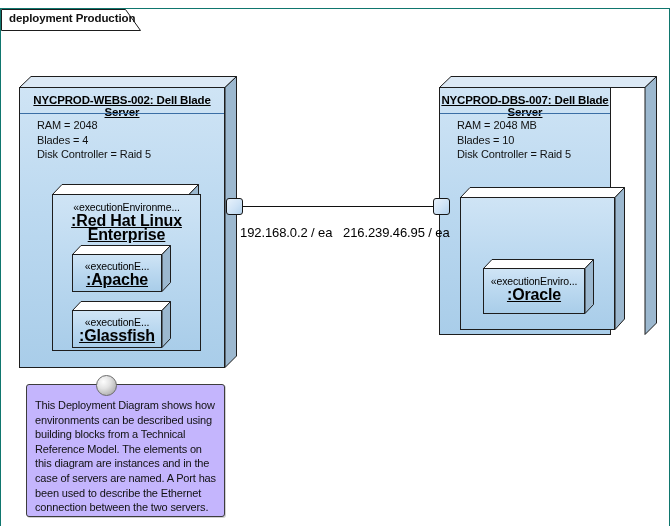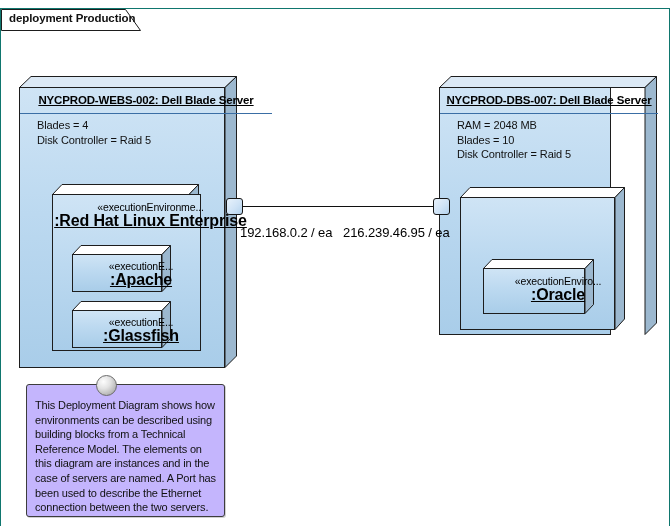--- a/index.html
+++ b/index.html
@@ -35,21 +35,21 @@
   
   .node3d{position:absolute;}
   .node3d .depth{position:absolute;left:0;top:0;width:100%;height:100%;}
   .node3d .face{
     position:absolute;
     left:0;
     box-sizing:border-box;
     border:1px solid #1d1d1d;
     background:linear-gradient(180deg,#cfe4f5 0%,#bcd9f0 45%,#a9cde9 100%);
   }
-  .node3d .face-inner{position:relative;width:100%;height:100%;padding-left:48px;}
+  .node3d .face-inner{position:relative;width:100%;height:100%;}
 
   .node-title{
     position:absolute;left:0;right:0;top:0;
     text-align:center;
     font-size:11.5px;font-weight:bold;color:#000;
     text-decoration:underline;
     letter-spacing:-0.15px;
   }
   .node-attrs{
     position:absolute;
@@ -133,20 +133,21 @@
     <svg class="depth" viewBox="0 0 218 326" preserveAspectRatio="none">
       <polygon points="0.5,45.5 12,34.5 217.5,34.5 206,45.5" fill="#dce9f5" stroke="#1d1d1d" stroke-width="1"></polygon>
       <polygon points="206,45.5 217.5,34.5 217.5,314 206,325.5" fill="#9cb8cf" stroke="#1d1d1d" stroke-width="1"></polygon>
     </svg>
 
     <div class="face" style="top:45px;width:206px;height:281px;">
       <div class="face-inner">
         <div class="node-title" style="top:6px;">NYCPROD-WEBS-002: Dell Blade Server</div>
         <div class="title-sep" style="top:25px;"></div>
         <div class="node-attrs" style="left:17px;top:30px;">
+          <div>RAM = 2048</div>
           <div>Blades = 4</div>
           <div>Disk Controller = Raid 5</div>
         </div>
 
         <div class="node3d" style="left:32px;top:95px;width:147px;height:168px;">
           <svg class="depth" viewBox="0 0 147 168" preserveAspectRatio="none">
             <polygon points="0.5,11.5 10,1.5 146.5,1.5 137,11.5" fill="#ffffff" stroke="#1d1d1d" stroke-width="1"></polygon>
             <polygon points="137,11.5 146.5,1.5 146.5,157 137,167.5" fill="#9cb8cf" stroke="#1d1d1d" stroke-width="1"></polygon>
           </svg>
           <div class="face" style="top:11px;width:149px;height:157px;">

